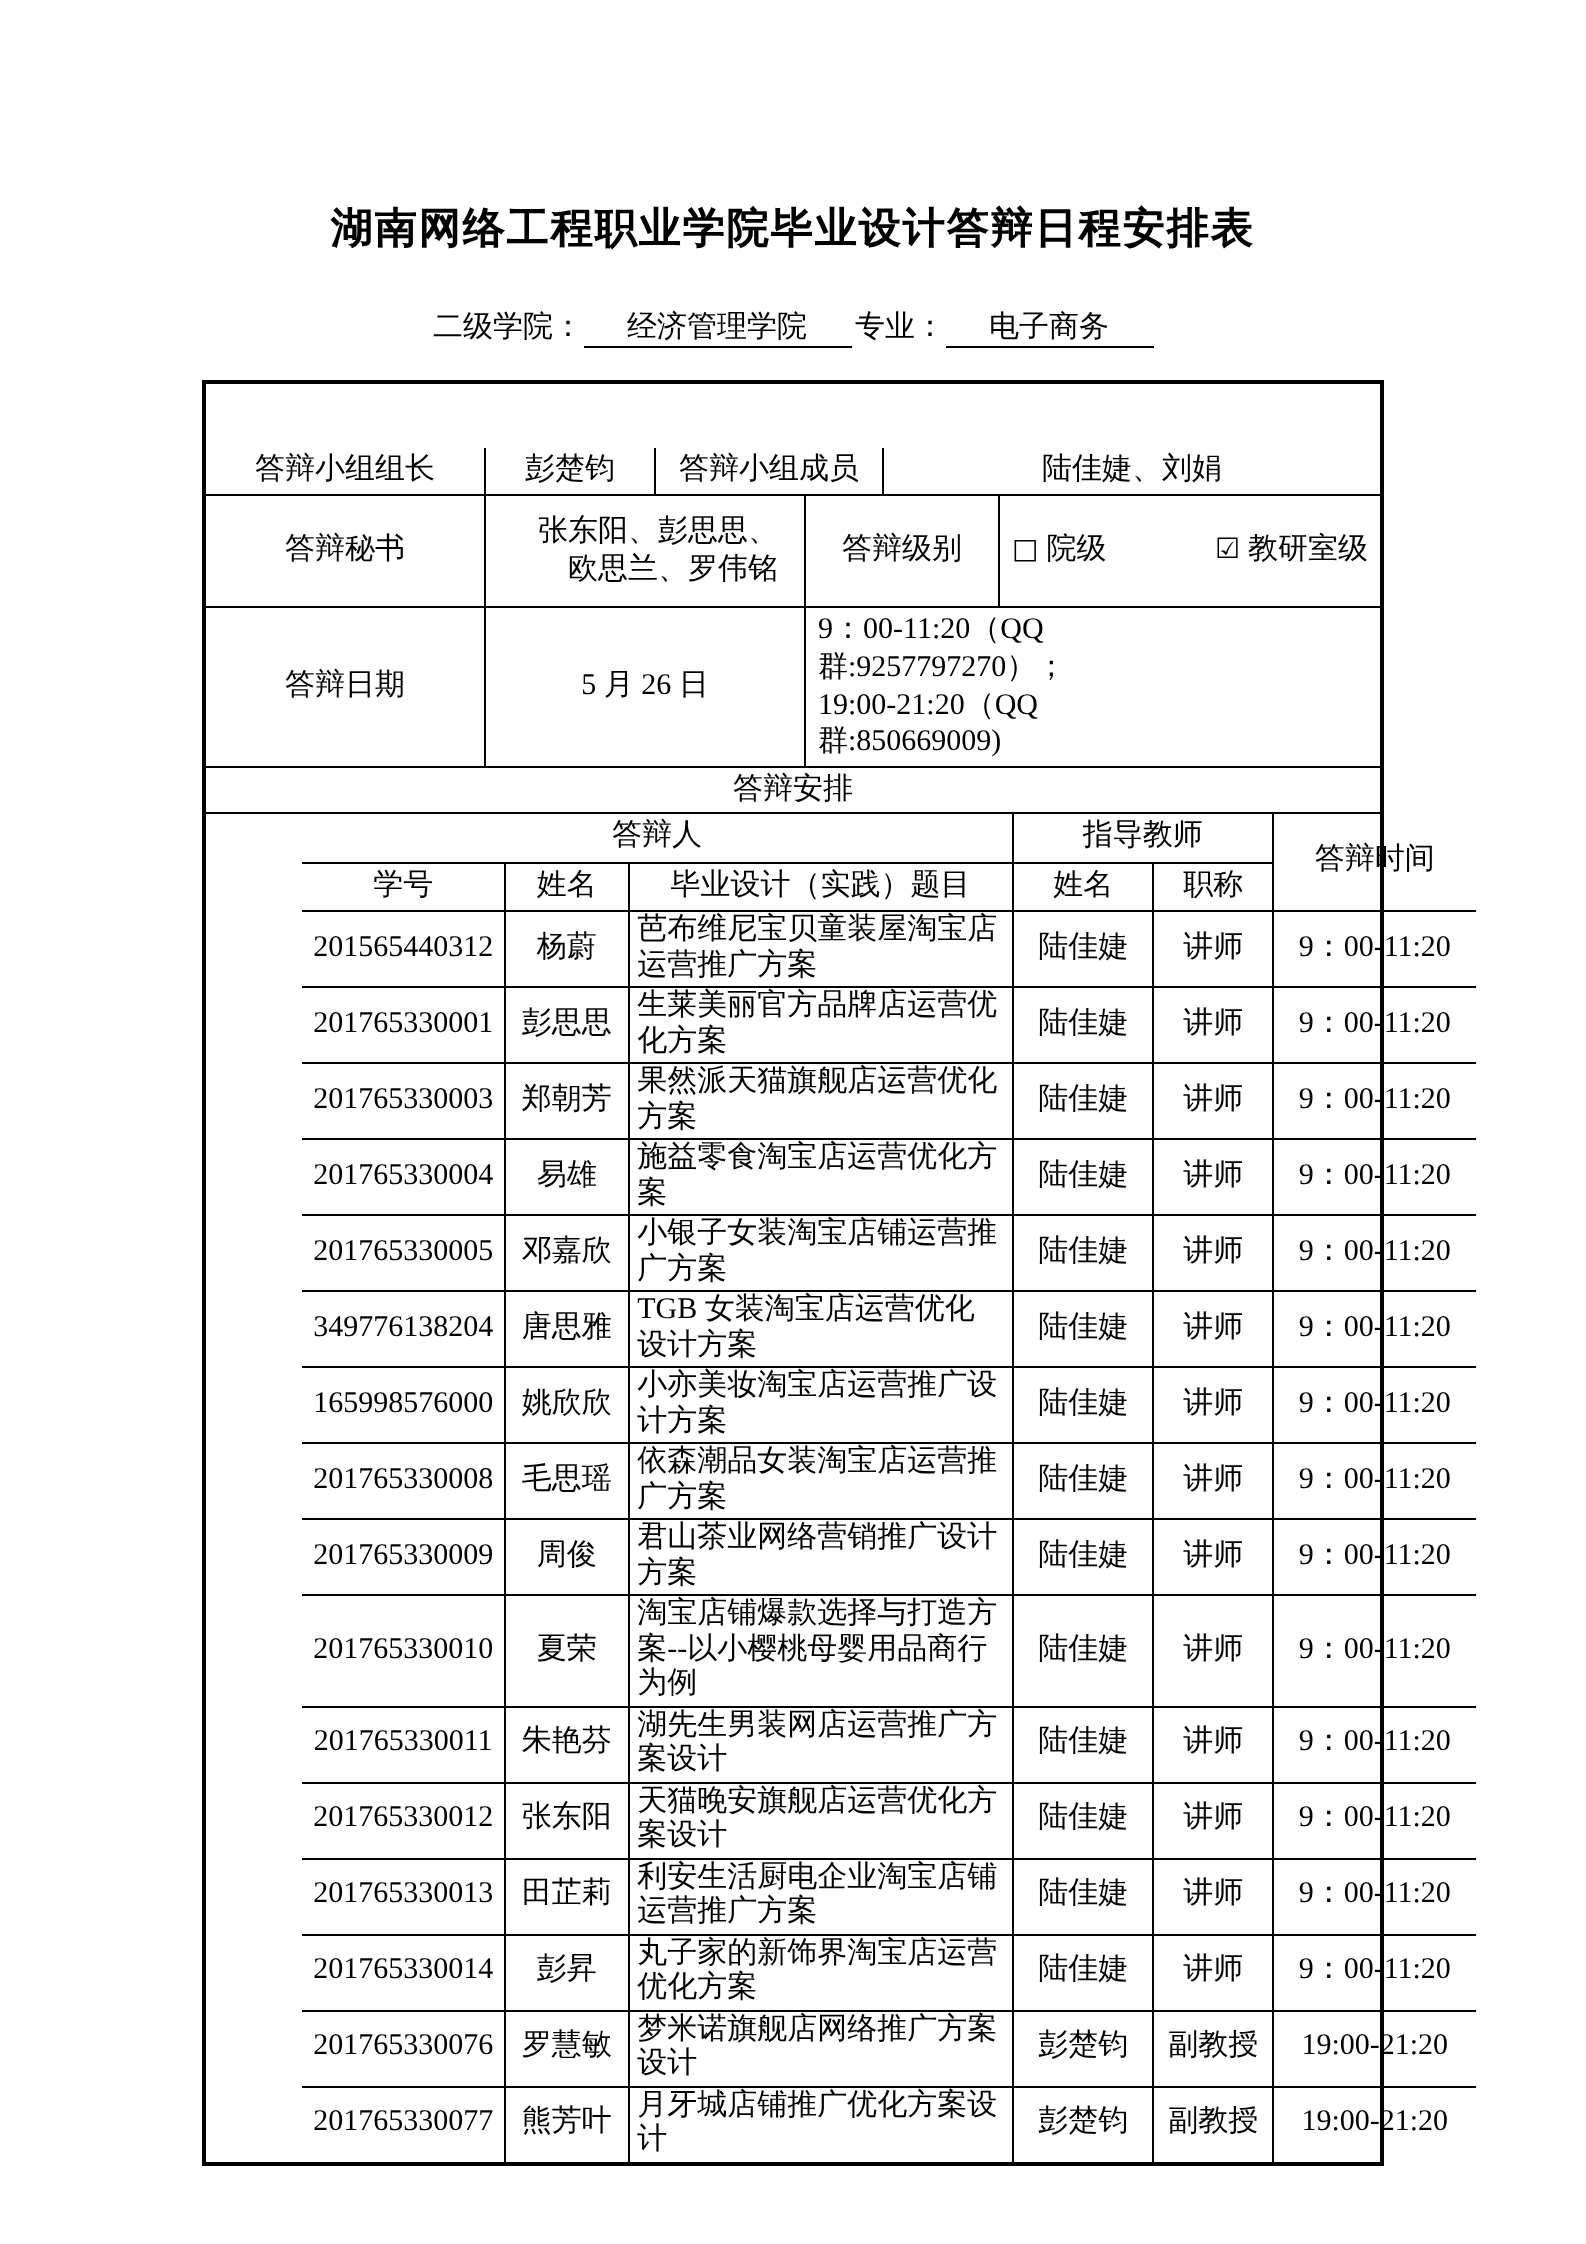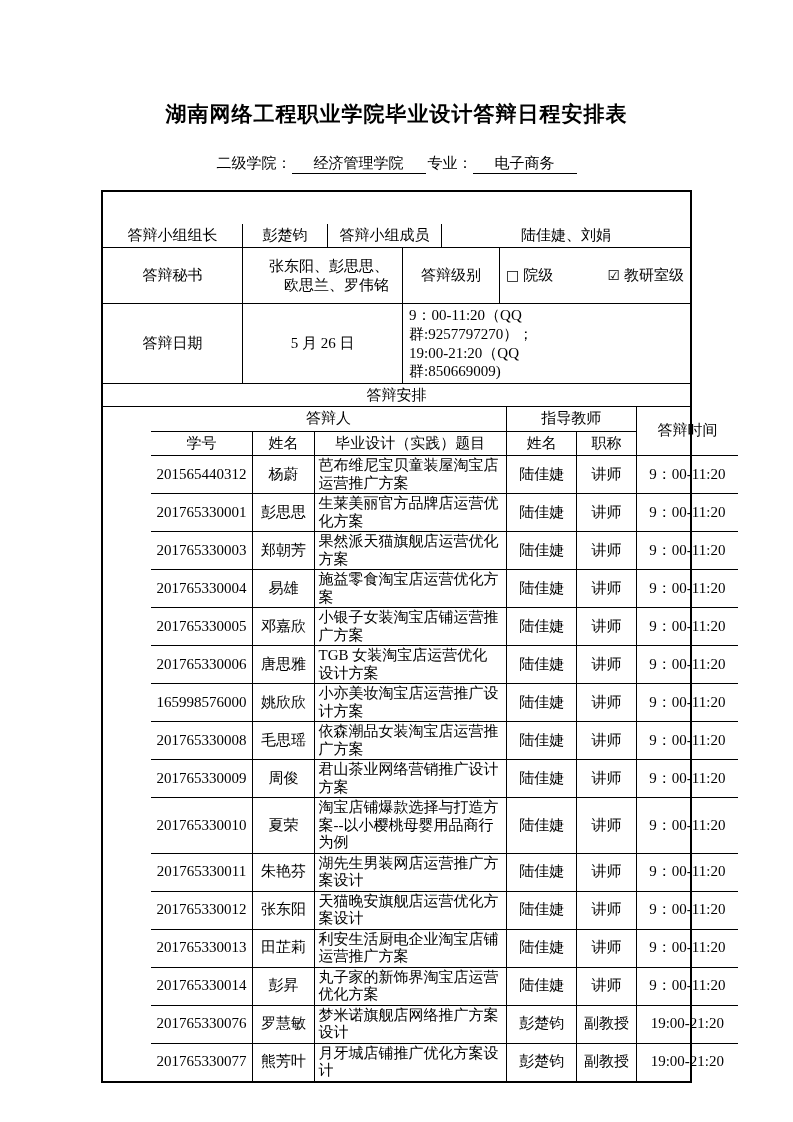--- a/index.html
+++ b/index.html
@@ -182,21 +182,21 @@
       <tr>
         <td>201765330005</td>
         <td>邓嘉欣</td>
         <td class="title-cell">小银子女装淘宝店铺运营推广方案</td>
         <td>陆佳婕</td>
         <td>讲师</td>
         <td>9：00-11:20</td>
       </tr>
 
       <tr>
-        <td>201765330006</td>
+        <td>349776138204</td>
         <td>唐思雅</td>
         <td class="title-cell">TGB 女装淘宝店运营优化设计方案</td>
         <td>陆佳婕</td>
         <td>讲师</td>
         <td>9：00-11:20</td>
       </tr>
 
       <tr>
         <td>165998576000</td>
         <td>姚欣欣</td>

